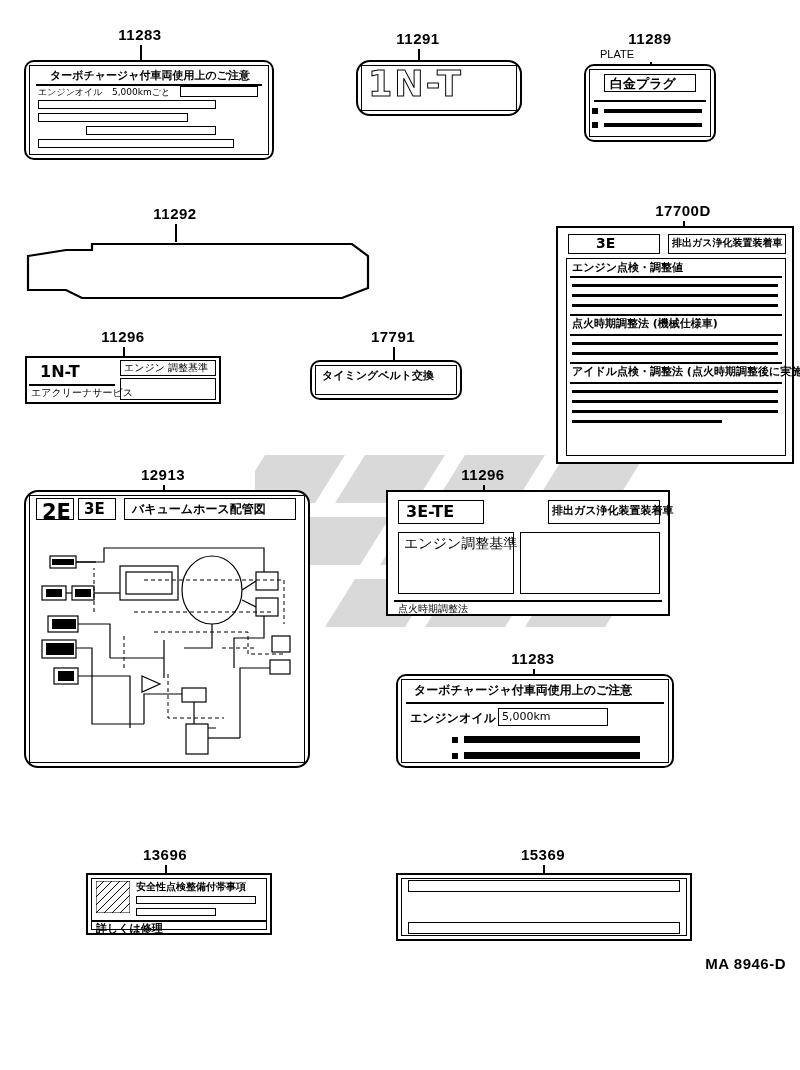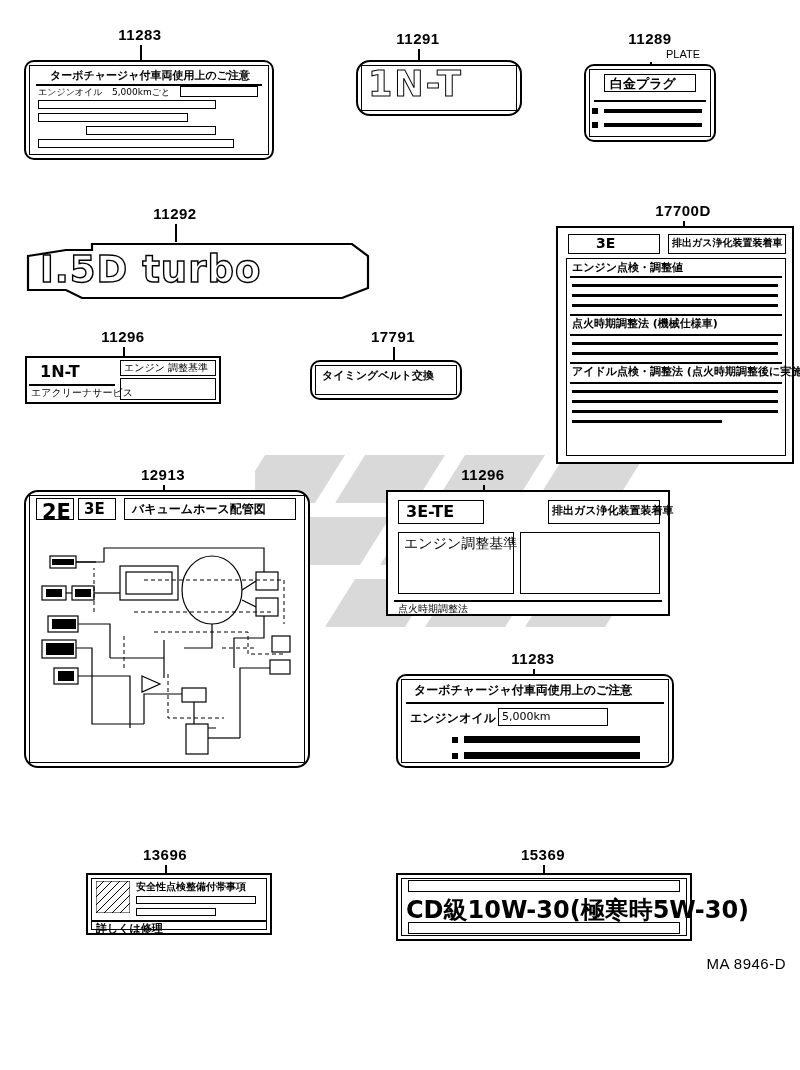--- a/index.html
+++ b/index.html
@@ -36,21 +36,21 @@
     font-weight: bold;
     letter-spacing: 0.5px;
     white-space: nowrap;
     text-align: center;
     z-index: 3;
   }
   .sublabel {
     position: absolute;
     font-size: 11px;
     white-space: nowrap;
-    text-align: right;
+    text-align: left;
     z-index: 3;
   }
   .leader {
     position: absolute;
     background: #000;
     z-index: 2;
   }
   .label-box {
     position: absolute;
     box-sizing: border-box;
@@ -102,21 +102,21 @@
     font-family: "DejaVu Sans", sans-serif;
     font-weight: bold;
     white-space: nowrap;
     z-index: 3;
   }
   .code {
     position: absolute;
     right: 14px;
     bottom: 98px;
     font-size: 15px;
-    font-weight: normal;
+    font-weight: bold;
     letter-spacing: 0.5px;
   }
   svg { display: block; }
 </style>
 </head>
 <body>
 
 <div class="page">
 
   <div class="watermark">
@@ -169,22 +169,20 @@
   <div class="dot" style="left:592px; top:122px;"></div>
   <div class="barfill" style="left:604px; top:123px; width:98px; height:4px;"></div>
 
   <div class="partnum" style="left:120px; top:205px; width:110px;">11292</div>
   <div class="leader" style="left:175px; top:224px; width:1.5px; height:18px;"></div>
   <div style="position:absolute; left:22px; top:240px; width:352px; height:62px; z-index:2;">
     <svg width="352" height="62" viewBox="0 0 352 62">
       <path d="M6,16 L44,10 L70,10 L70,4 L330,4 L346,16 L346,48 L320,58 L60,58 L44,50 L6,50 Z" fill="#ffffff" stroke="#000000" stroke-width="2.2"></path>
     </svg>
   </div>
-  <div class="bigtext" style="left:40px; top:248px; font-size:37px; letter-spacing:1px;
-       -webkit-text-stroke:1.4px #000; color:#fff; font-family:'DejaVu Sans',sans-serif;">I.5D turbo</div>
 
   <div class="partnum" style="left:68px; top:328px; width:110px;">11296</div>
   <div class="leader" style="left:123px; top:347px; width:1.5px; height:9px;"></div>
   <div class="label-box" style="left:25px; top:356px; width:196px; height:48px;"></div>
   <div class="bigtext" style="left:40px; top:362px; font-size:16px;">1N-T</div>
   <div class="bar" style="left:120px; top:360px; width:96px; height:16px;"></div>
   <div class="jp" style="left:124px; top:361px; font-size:10px;">エンジン 調整基準</div>
   <div class="bar" style="left:120px; top:378px; width:96px; height:22px;"></div>
   <div class="hline" style="left:29px; top:384px; width:86px;"></div>
   <div class="jp" style="left:31px; top:386px; font-size:10px;">エアクリーナサービス</div>
@@ -331,18 +329,17 @@
   <div class="jp" style="left:136px; top:880px; font-size:10px; font-weight:bold;">安全性点検整備付帯事項</div>
   <div class="bar" style="left:136px; top:896px; width:120px; height:8px;"></div>
   <div class="bar" style="left:136px; top:908px; width:80px; height:8px;"></div>
   <div class="hline" style="left:92px; top:920px; width:174px;"></div>
   <div class="jp" style="left:96px; top:921px; font-size:11px; font-weight:bold;">詳しくは修理</div>
 
   <div class="partnum" style="left:488px; top:846px; width:110px;">15369</div>
   <div class="leader" style="left:543px; top:865px; width:1.5px; height:8px;"></div>
   <div class="label-box inner" style="left:396px; top:873px; width:296px; height:68px;"></div>
   <div class="bar" style="left:408px; top:880px; width:272px; height:12px;"></div>
-  <div class="bigtext" style="left:406px; top:894px; font-size:24px; letter-spacing:0px;">CD級10W-30(極寒時5W-30)</div>
   <div class="bar" style="left:408px; top:922px; width:272px; height:12px;"></div>
 
   <div class="code">MA 8946-D</div>
 
 </div>
 
 </body></html>

